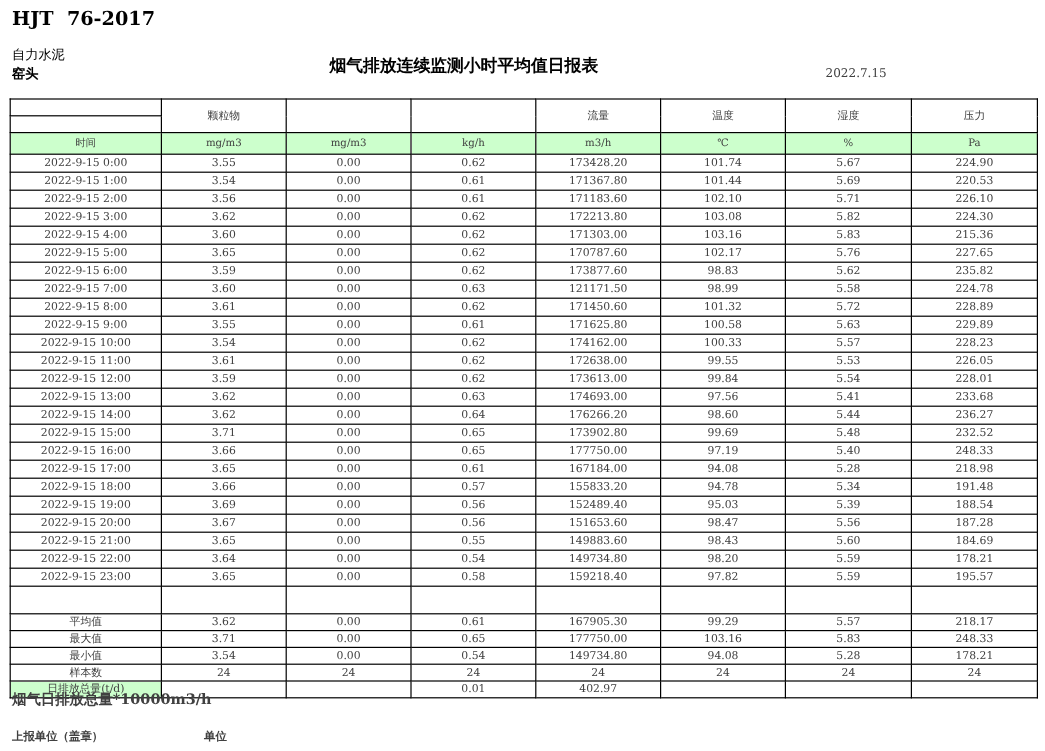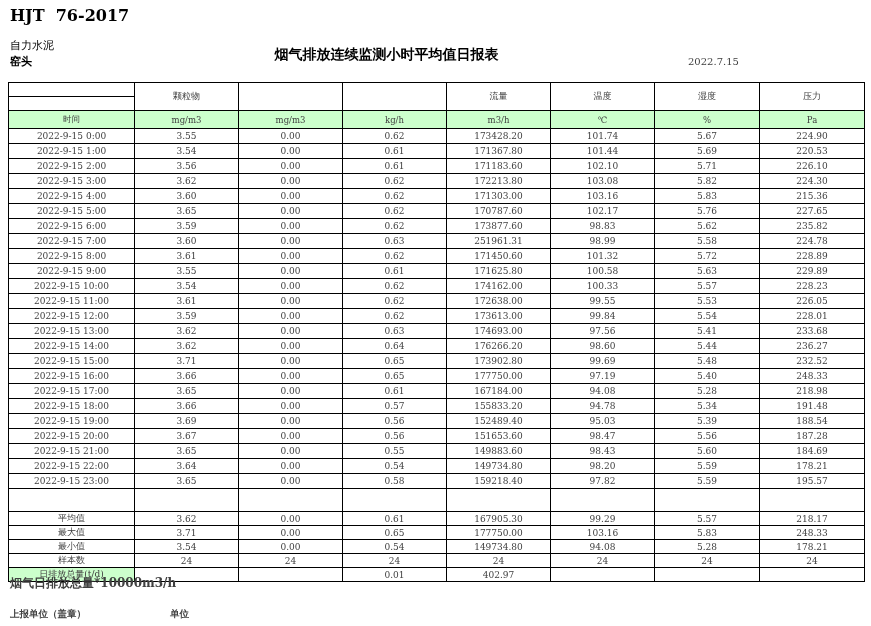--- a/index.html
+++ b/index.html
@@ -158,21 +158,21 @@
           <td>173877.60</td>
           <td>98.83</td>
           <td>5.62</td>
           <td>235.82</td>
         </tr>
         <tr class="datarow">
           <td>2022-9-15 7:00</td>
           <td>3.60</td>
           <td>0.00</td>
           <td>0.63</td>
-          <td>251961.31</td>
+          <td>121171.50</td>
           <td>98.99</td>
           <td>5.58</td>
           <td>224.78</td>
         </tr>
         <tr class="datarow">
           <td>2022-9-15 8:00</td>
           <td>3.61</td>
           <td>0.00</td>
           <td>0.62</td>
           <td>171450.60</td>

